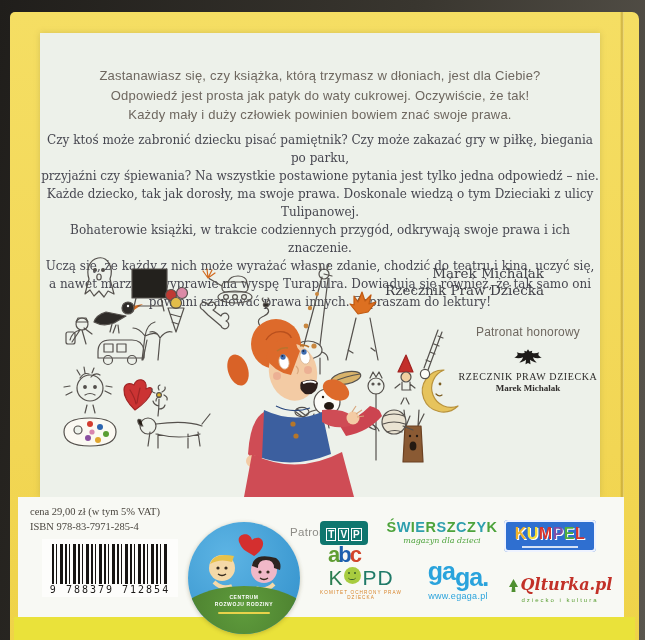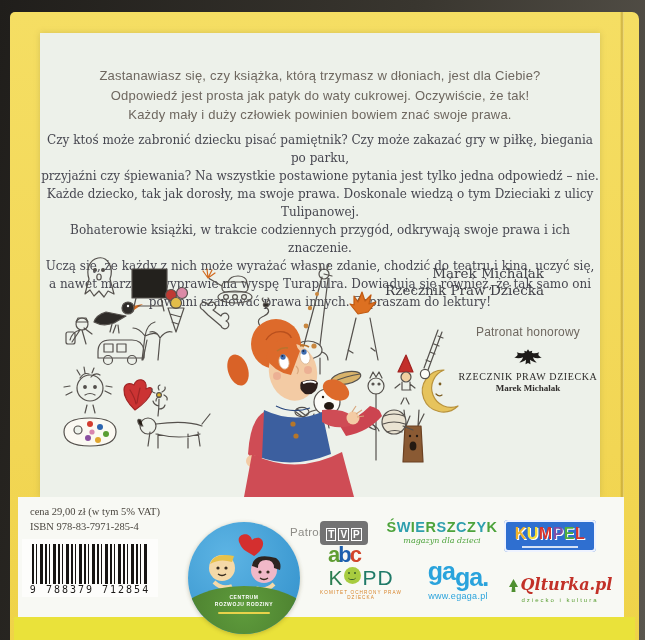--- a/index.html
+++ b/index.html
@@ -24,28 +24,28 @@
   .patronat-hon{position:absolute;left:400px;top:292px;width:176px;text-align:center;color:#6e675f;}
   .patronat-hon .lbl{font-size:12px;letter-spacing:.2px;}
   .patronat-hon .eagle{margin:8px auto 2px;width:30px;height:22px;}
   .patronat-hon .org{font-family:"Liberation Serif",serif;font-size:10px;letter-spacing:.6px;color:#2e2c2a;}
   .patronat-hon .person{font-family:"Liberation Serif",serif;font-weight:bold;font-size:9px;color:#2e2c2a;margin-top:1px;}
   .doodles{position:absolute;left:0;top:215px;width:560px;height:249px;}
   .band{position:absolute;left:8px;top:485px;width:606px;height:120px;background:#f8f9f4;}
   .strip{position:absolute;left:4px;top:605px;right:4px;height:23px;background:#eae23a;}
   .price,.isbn{position:absolute;left:12px;font-family:"Liberation Serif",serif;color:#4a463f;font-size:10.5px;}
   .price{top:9px;} .isbn{top:24px;}
-  .barcode{position:absolute;left:4px;top:42px;width:136px;height:58px;background:#fdfdfb;}
+  .barcode{position:absolute;left:24px;top:42px;width:136px;height:58px;background:#fdfdfb;}
   .barcode .bars{position:absolute;left:10px;top:5px;right:10px;height:40px;
       background:repeating-linear-gradient(90deg,#161412 0 2px,transparent 2px 4px,#161412 4px 5px,transparent 5px 8px,#161412 8px 11px,transparent 11px 13px);}
   .barcode .digits{position:absolute;left:0;bottom:2px;width:100%;text-align:center;
       font-family:"DejaVu Sans Mono","Liberation Mono",monospace;font-size:10px;color:#1c1a18;letter-spacing:2px;background:#fdfdfb;}
   .pat-label{position:absolute;left:272px;top:5px;font-size:11.5px;color:#8d8c86;letter-spacing:.3px;margin-top:24px;}
   .tvp{position:absolute;left:294px;top:24px;width:64px;text-align:center;}
-  .tvp .box{display:inline-block;background:#737373;border-radius:4px;padding:3px 5px;}
+  .tvp .box{display:inline-block;background:#0f766e;border-radius:4px;padding:3px 5px;}
   .tvp .box span{display:inline-block;border:1px solid #fff;color:#fff;font-weight:bold;font-size:10px;padding:0 1px;margin:0 1px;}
   .tvp .abc{font-weight:bold;font-size:22px;letter-spacing:-2px;line-height:20px;text-align:center;}
   .swierszczyk{position:absolute;left:362px;top:22px;width:124px;text-align:center;}
   .swierszczyk .word{font-weight:bold;font-size:14.5px;letter-spacing:.5px;}
   .swierszczyk .sub{font-family:"DejaVu Serif",serif;font-style:italic;font-size:8px;color:#4da33b;margin-top:1px;}
   .kumpel{position:absolute;left:486px;top:23px;width:92px;height:32px;background:#2f6fd0;
           border-radius:4px;box-shadow:inset 0 0 0 2px #eef3ff;text-align:center;}
   .kumpel .word{font-weight:bold;font-size:16px;line-height:28px;letter-spacing:.5px;
           text-shadow:1px 1px 0 #fff;}
   .kumpel .urlline{position:absolute;left:18px;right:18px;bottom:4px;height:2px;background:rgba(255,255,255,.8);}

